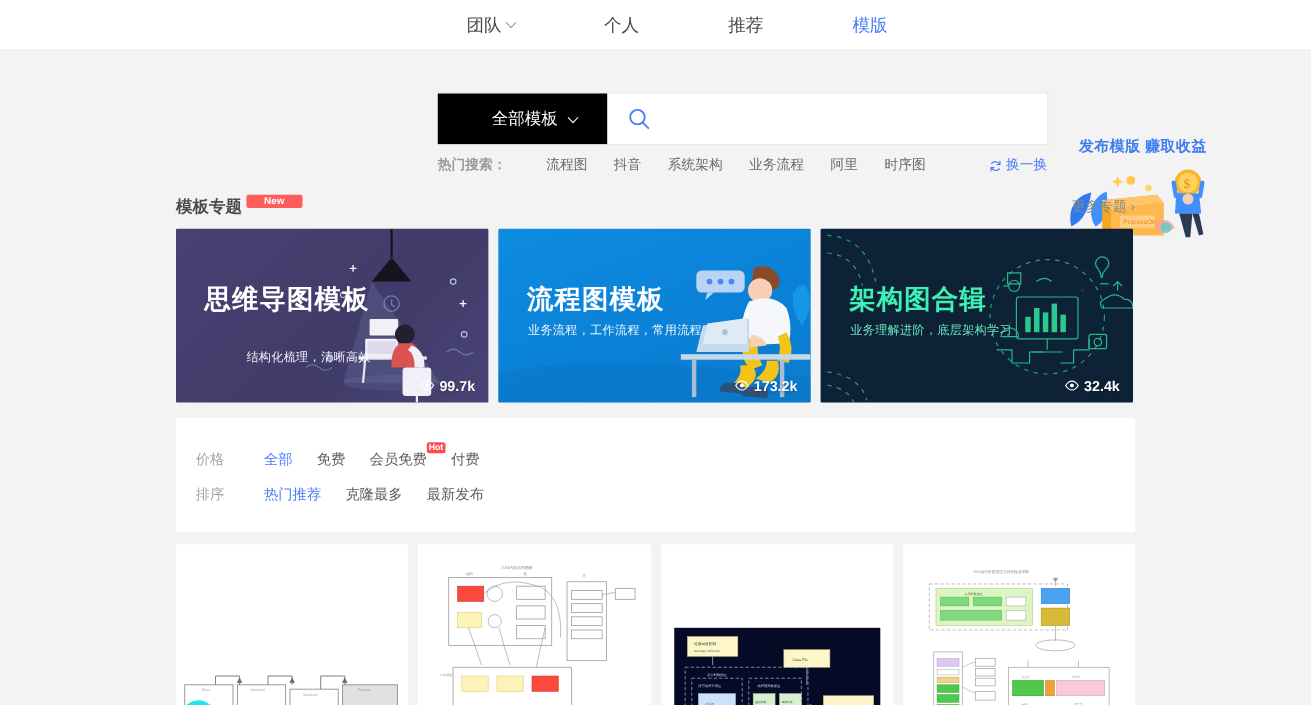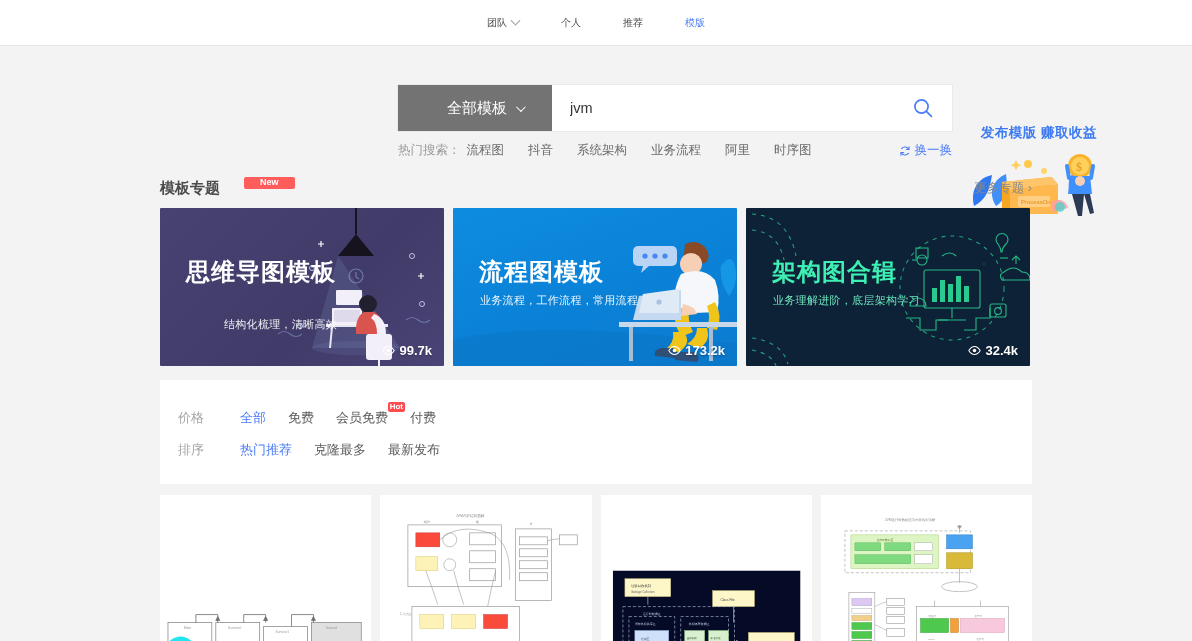--- a/index.html
+++ b/index.html
@@ -39,27 +39,28 @@
   .nav {
     position: absolute;
     left: 0; right: 0; top: 0;
     height: 46px;
     display: flex;
     justify-content: center;
     align-items: center;
     gap: 42px;
   }
   .nav-item {
-    font-size: 10px;
+    font-size: 16px;
     color: #4a4a4a;
     display: flex;
     align-items: center;
     gap: 5px;
     cursor: pointer;
     user-select: none;
+    margin-left: 39px;
   }
   .nav-item.active { color: #4a7cf7; }
   .chev {
     display: inline-block;
     width: 7px; height: 7px;
     border-right: 1.3px solid #9a9a9a;
     border-bottom: 1.3px solid #9a9a9a;
     transform: rotate(45deg) translate(-2px,-2px);
   }
 
@@ -71,21 +72,21 @@
   .searchbar {
     position: absolute;
     left: 398px; top: 39px;
     width: 554px; height: 46px;
     display: flex;
     background: #ffffff;
     box-shadow: 0 0 0 1px rgba(0,0,0,0.04);
   }
   .all-templates {
     width: 154px;
-    background: #737373;
+    background: #000000;
     color: #ffffff;
     font-size: 15px;
     display: flex;
     align-items: center;
     justify-content: center;
     gap: 9px;
     cursor: pointer;
     user-select: none;
     padding-left: 20px;
   }
@@ -117,21 +118,21 @@
   }
   .hot-row {
     position: absolute;
     left: 398px; top: 96px;
     width: 554px;
     display: flex;
     align-items: center;
     font-size: 12.5px;
     color: #888;
   }
-  .hot-label { color: #9a9a9a; margin-right: 6px; }
+  .hot-label { color: #9a9a9a; margin-right: 36px; font-weight: bold; }
   .hot-word {
     color: #6a6a6a;
     margin-right: 24px;
     cursor: pointer;
     white-space: nowrap;
   }
   .hot-refresh {
     margin-left: auto;
     color: #4a7cf7;
     display: flex;
@@ -159,21 +160,20 @@
     position: relative;
     width: 872px;
     margin: 0 auto;
   }
 
   .topic-head {
     display: flex;
     align-items: center;
     height: 28px;
     margin-top: 5px;
-    gap: 20px;
   }
   .topic-title {
     font-size: 15px;
     color: #4b4b4b;
     font-weight: bold;
   }
   .badge-new {
     background: #ff5c5c;
     color: #fff;
     font-size: 9px;
@@ -323,21 +323,20 @@
   </div>
 </div>
 
 <div class="search-zone">
 
   <div class="searchbar">
     <div class="all-templates">
       <span>全部模板</span>
       <i class="chev-w"></i>
     </div>
-    <input class="search-input" type="text" value="jvm" style="">
     <button class="search-btn">
       <svg width="22" height="22" viewBox="0 0 22 22">
         <circle cx="9.5" cy="9.5" r="6.6" fill="none" stroke="#4a7cf7" stroke-width="1.7"></circle>
         <line x1="14.4" y1="14.4" x2="19.4" y2="19.4" stroke="#4a7cf7" stroke-width="1.7" stroke-linecap="round"></line>
       </svg>
     </button>
   </div>
 
   <div class="hot-row">
     <span class="hot-label">热门搜索：</span>

